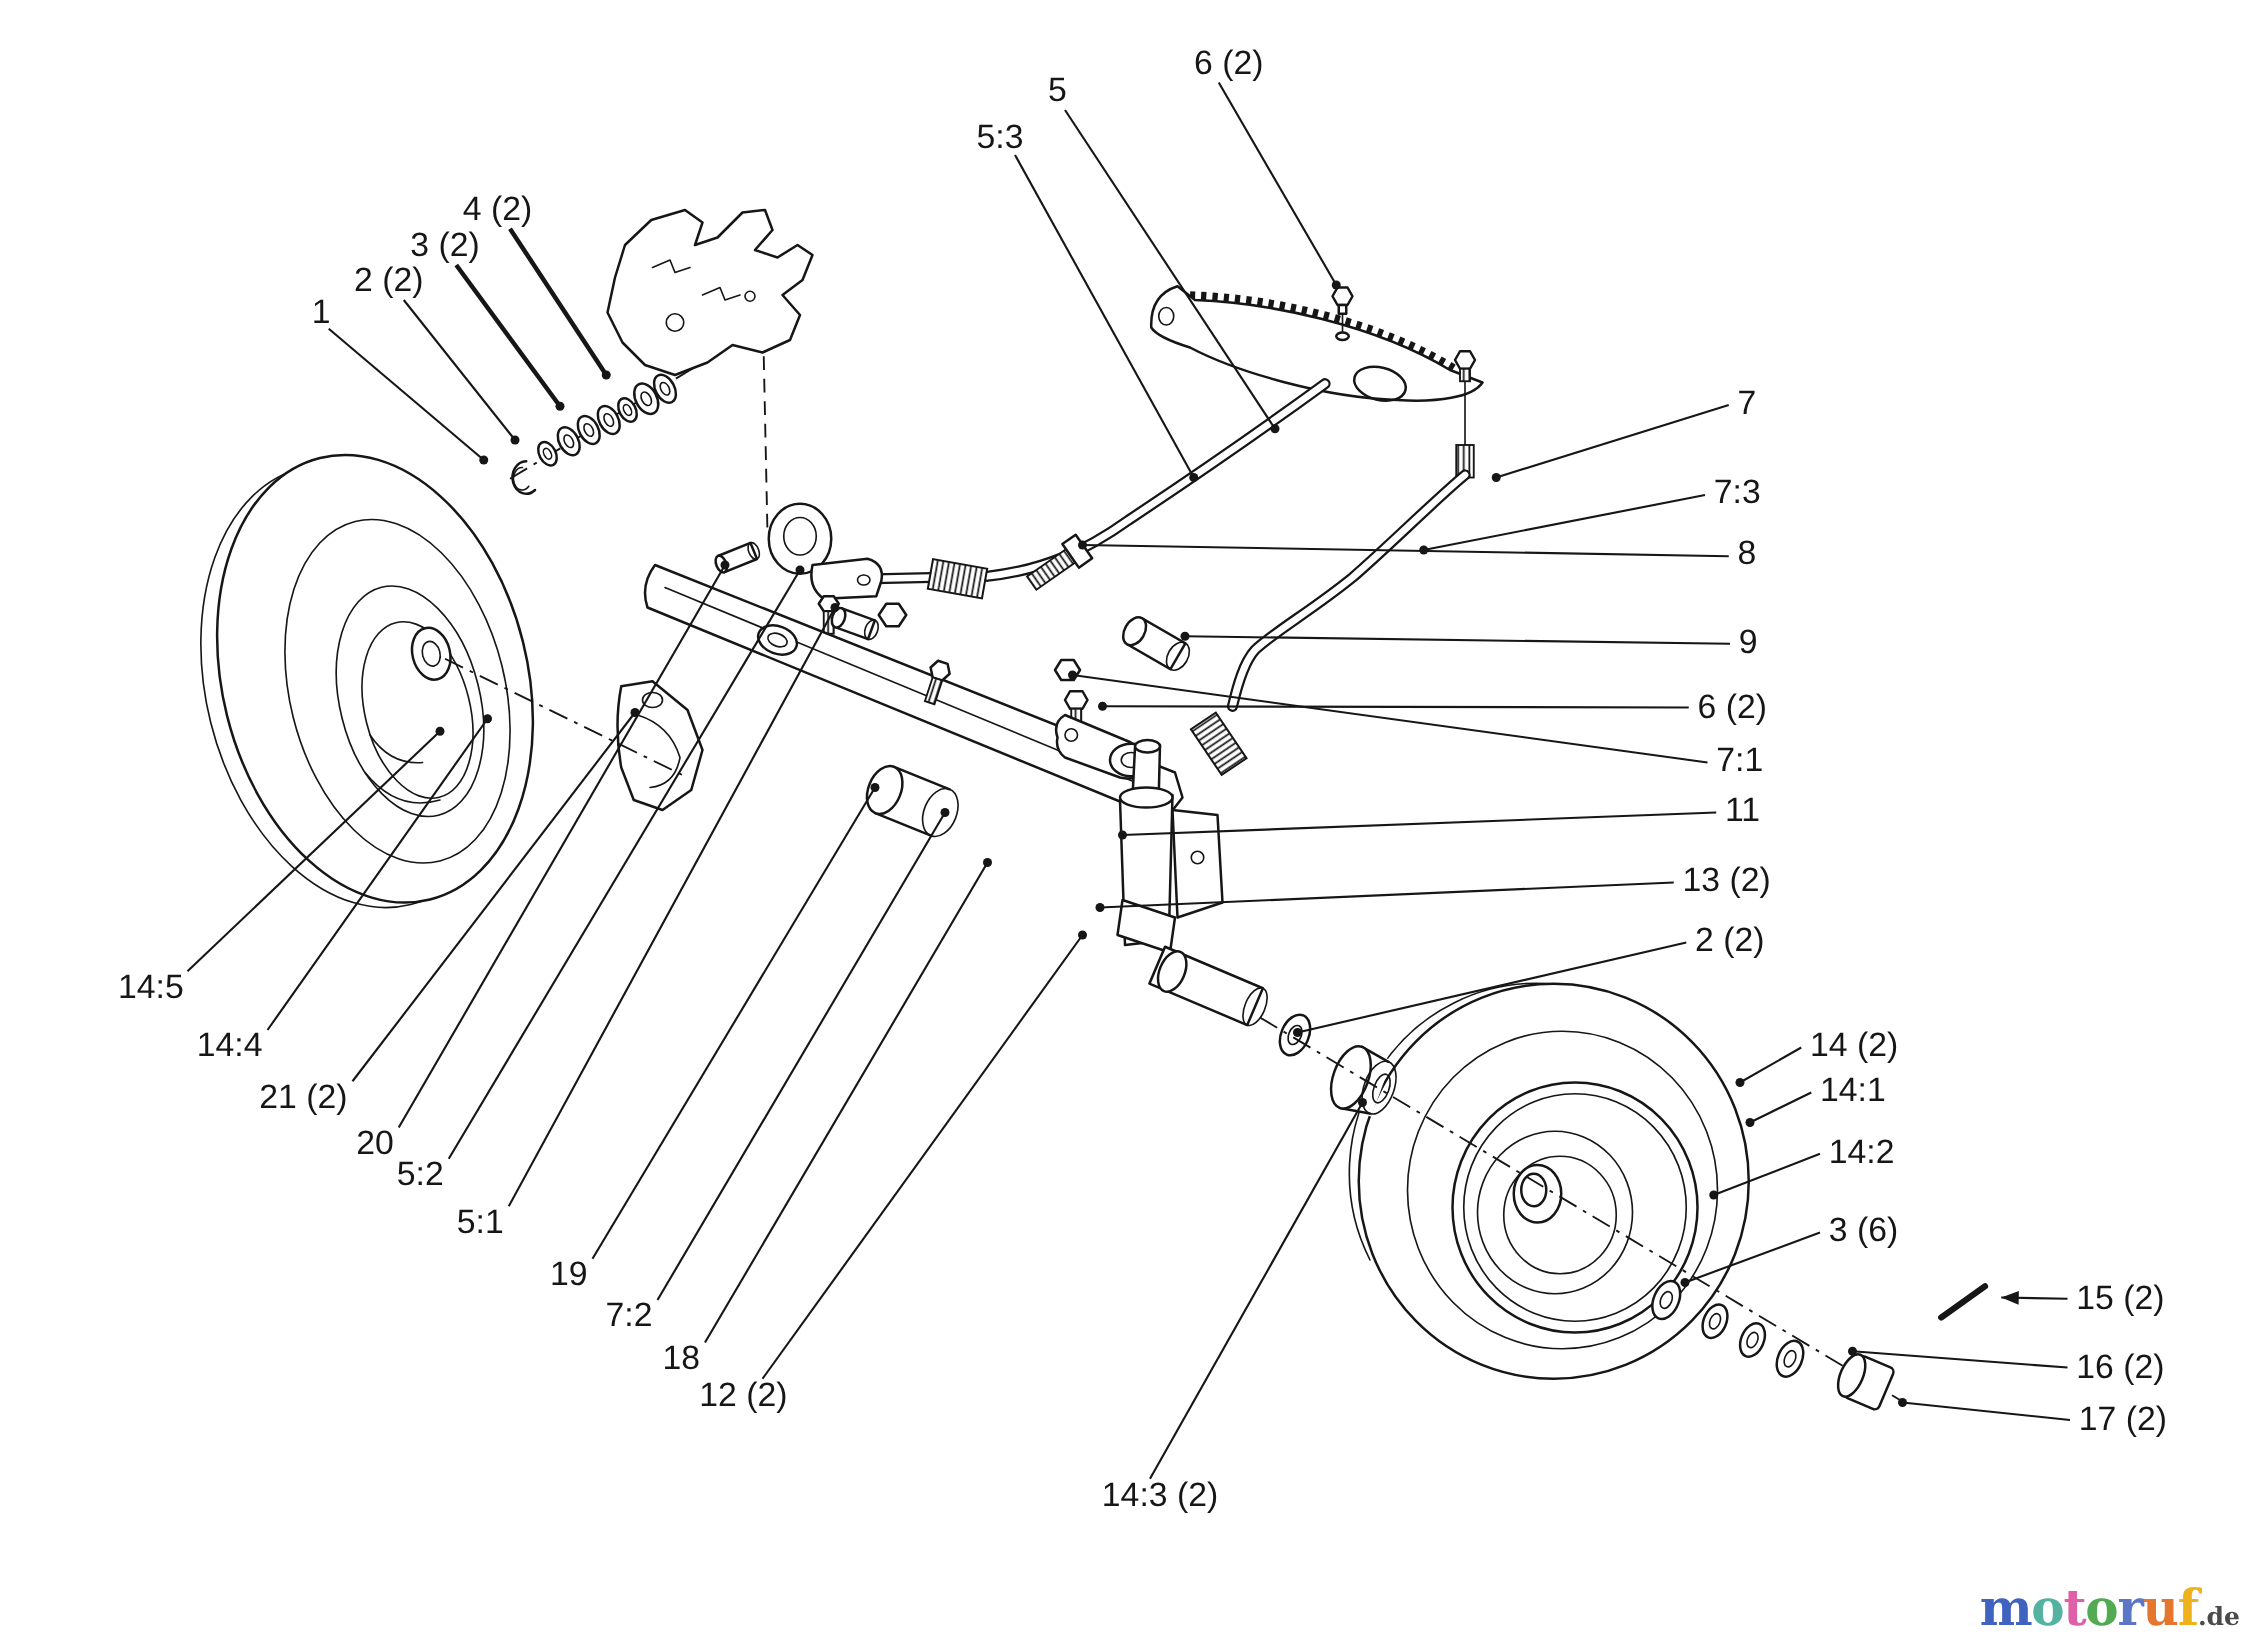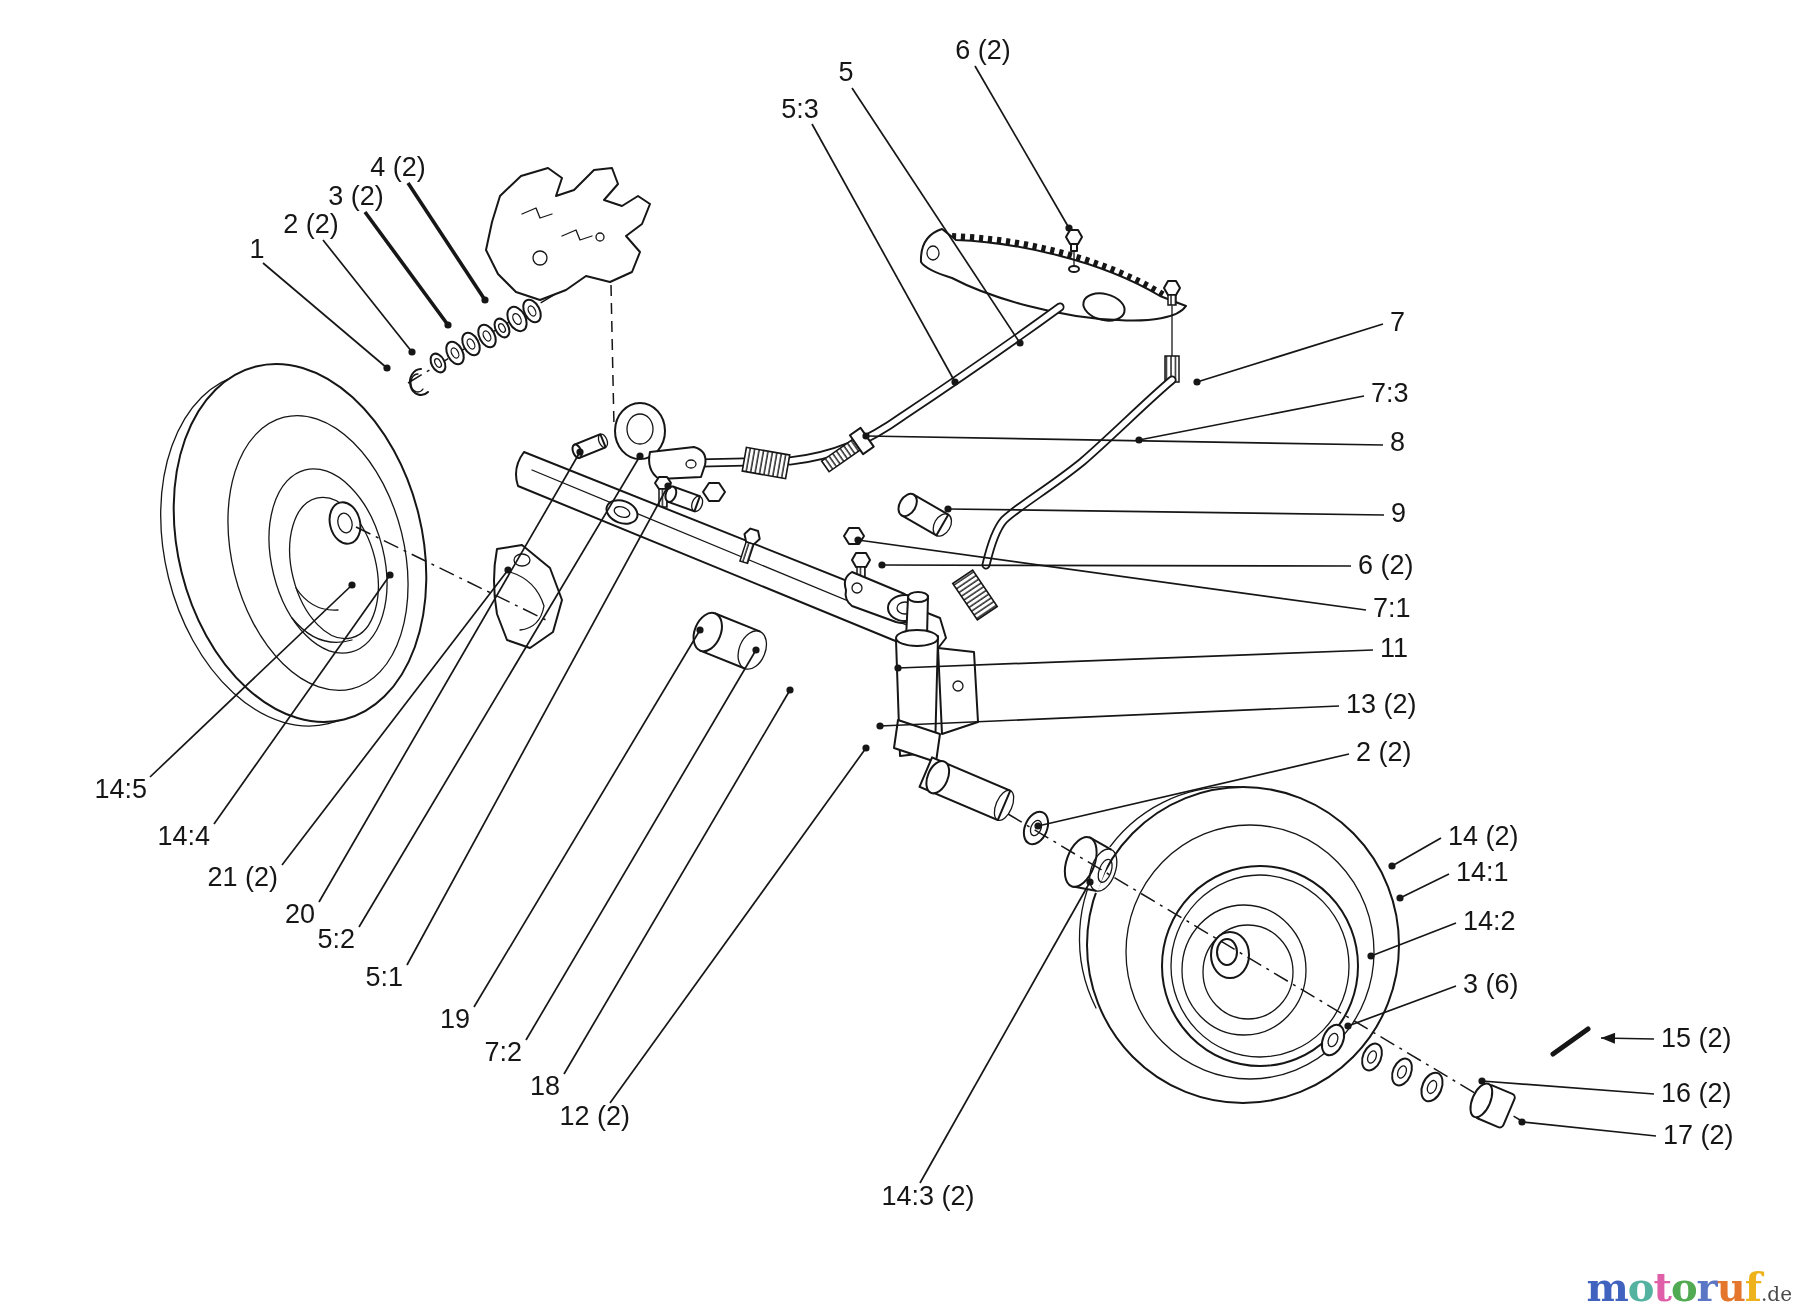--- a/index.html
+++ b/index.html
@@ -13,21 +13,21 @@
   .tube-i{stroke:#ffffff;stroke-width:5.4;fill:none;stroke-linecap:round;}
   .dashdot{stroke:#161616;stroke-width:1.5;fill:none;stroke-dasharray:16 6 3 6;}
   .dash{stroke:#161616;stroke-width:1.5;fill:none;stroke-dasharray:11 7;}
   .teeth{stroke:#161616;stroke-width:10;fill:none;stroke-dasharray:4.2 4.8;}
   .leader{stroke:#161616;stroke-width:1.7;fill:none;}
   .leader.thick{stroke-width:3.6;}
   .callout-label{font-family:"Liberation Sans",sans-serif;font-size:27px;fill:#161616;}
   #watermark{position:absolute;right:8px;bottom:2px;
              font-family:"DejaVu Serif",serif;font-weight:bold;font-size:40px;
              letter-spacing:-1px;line-height:1;user-select:none;}
-  #watermark .suffix{font-size:20px;font-weight:normal;letter-spacing:0;}
+  #watermark .suffix{font-size:20px;font-weight:bold;letter-spacing:0;}
 </style>
 </head>
 <body>
 
 <div id="stage">
 <svg id="art" viewBox="0 0 1800 1309" width="1800" height="1309">
   <defs>
     <pattern id="thr" width="4.5" height="10" patternUnits="userSpaceOnUse">
       <rect width="4.5" height="10" fill="#ffffff"></rect>
       <line x1="1" y1="0" x2="1" y2="10" stroke="#161616" stroke-width="1.4"></line>

